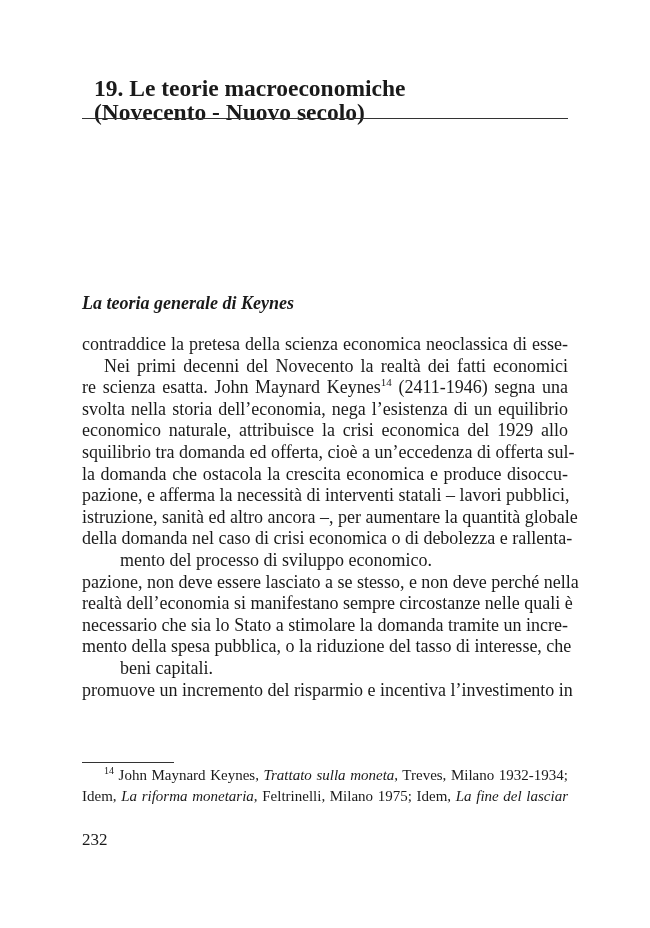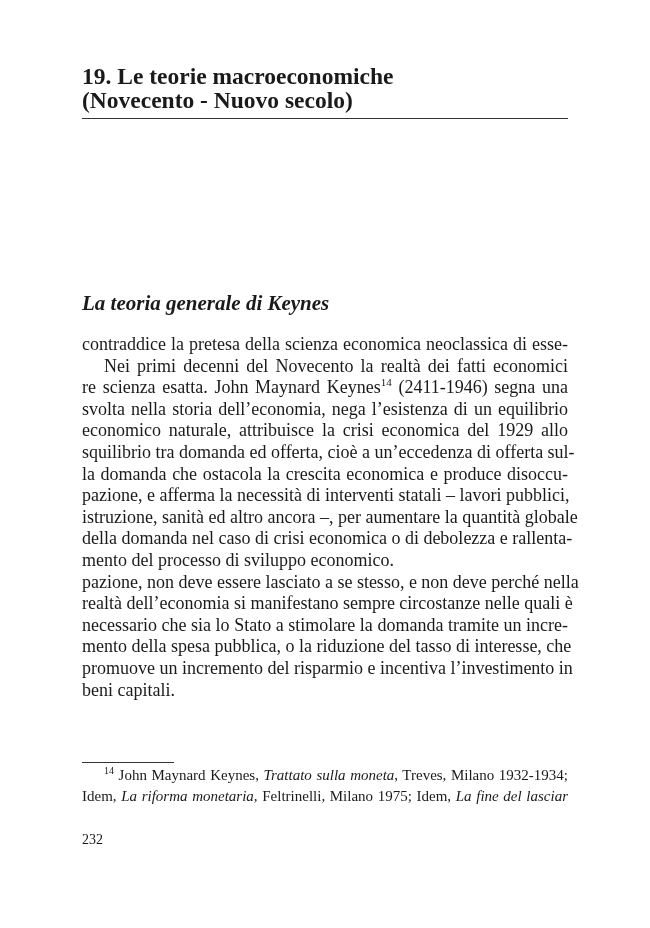--- a/index.html
+++ b/index.html
@@ -22,38 +22,38 @@
     width: 486px;
   }
   .chapter-title {
     position: absolute;
     left: 0;
     top: 64px;
     width: 486px;
     font-weight: bold;
     font-size: 23.5px;
     line-height: 24px;
-    margin: 0;
+    margin: 12px;
   }
   .chapter-title span { display: block; white-space: nowrap; }
   .title-rule {
     position: absolute;
     left: 0;
     top: 118px;
     width: 486px;
     height: 0;
     border-top: 1.4px solid #333;
   }
   .section-heading {
     position: absolute;
     left: 0;
     top: 292px;
     font-weight: bold;
     font-style: italic;
-    font-size: 21px;
+    font-size: 18px;
     line-height: 22px;
     margin: 0;
     white-space: nowrap;
   }
   .body {
     position: absolute;
     left: 0;
     top: 334px;
     width: 486px;
     font-size: 18px;
@@ -61,20 +61,21 @@
   }
   .line {
     display: block;
     white-space: nowrap;
     text-align: justify;
     text-align-last: justify;
     height: 21.6px;
   }
   .line.last {
     text-align-last: left;
+    margin-left: 38px;
   }
   .line.indent {
     padding-left: 22px;
   }
   sup {
     font-size: 11px;
     line-height: 0;
     vertical-align: 7px;
   }
   .fn-rule {
@@ -92,21 +93,21 @@
     width: 486px;
     font-size: 15px;
     line-height: 20.5px;
   }
   .footnote .line { height: 20.5px; }
   .footnote sup { font-size: 10px; vertical-align: 6px; }
   .page-number {
     position: absolute;
     left: 0;
     top: 830px;
-    font-size: 14px;
+    font-size: 17px;
     line-height: 20px;
   }
   em { font-style: italic; }
 </style>
 </head>
 <body>
 
 <div class="page">
 
   <h1 class="chapter-title">
@@ -131,22 +132,22 @@
       <span class="line">istruzione, sanità ed altro ancora –, per aumentare la quantità globale</span>
       <span class="line">della domanda nel caso di crisi economica o di debolezza e rallenta-</span>
       <span class="line last">mento del processo di sviluppo economico.</span>
     </div>
 
     <div>
       <span class="line">pazione, non deve essere lasciato a se stesso, e non deve perché nella</span>
       <span class="line">realtà dell’economia si manifestano sempre circostanze nelle quali è</span>
       <span class="line">necessario che sia lo Stato a stimolare la domanda tramite un incre-</span>
       <span class="line">mento della spesa pubblica, o la riduzione del tasso di interesse, che</span>
+      <span class="line last">beni capitali.</span>
       <span class="line">promuove un incremento del risparmio e incentiva l’investimento in</span>
-      <span class="line last">beni capitali.</span>
     </div>
   </div>
 
   <div class="fn-rule"></div>
 
   <div class="footnote">
     <span class="line indent"><sup>14</sup><span> John Maynard Keynes, </span><em>Trattato sulla moneta</em><span>, Treves, Milano 1932-1934;</span></span>
     <span class="line"><span>Idem, </span><em>La riforma monetaria</em><span>, Feltrinelli, Milano 1975; Idem, </span><em>La fine del lasciar</em></span>
   </div>
 

